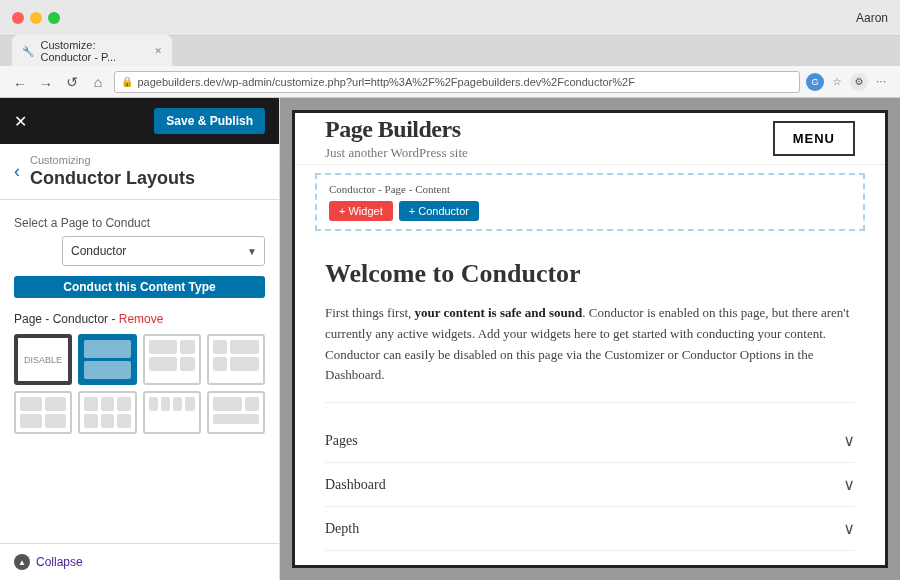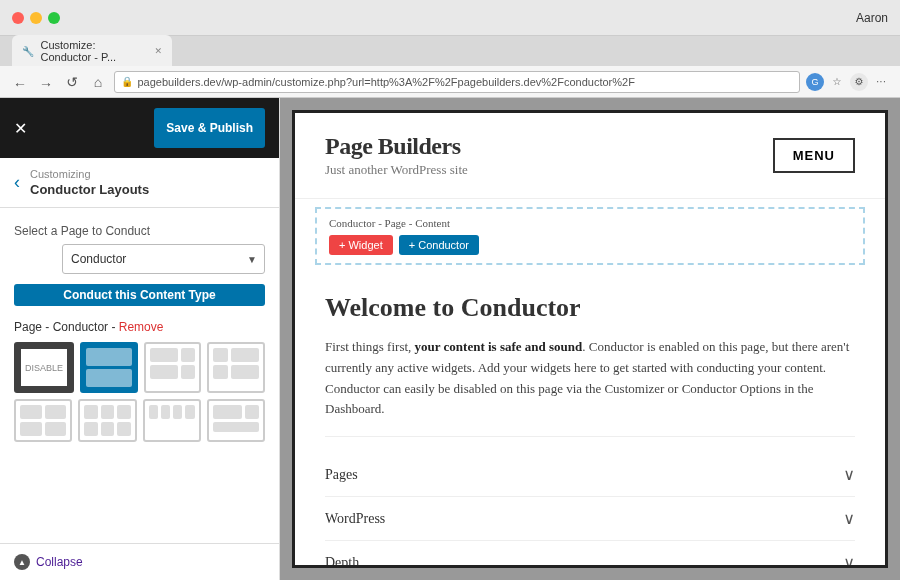--- a/index.html
+++ b/index.html
@@ -25,56 +25,56 @@
     .browser-icon { width: 18px; height: 18px; border-radius: 50%; display: flex; align-items: center; justify-content: center; font-size: 10px; color: #555; }
     .user-label { font-size: 12px; color: #333; margin-left: 8px; }
 
     
     .main-content { display: flex; flex: 1; overflow: hidden; }
 
     
     .customizer-panel { width: 280px; background: #fff; border-right: 1px solid #ddd; display: flex; flex-direction: column; flex-shrink: 0; }
     .panel-header { display: flex; align-items: center; justify-content: space-between; padding: 10px 14px; background: #1a1a1a; }
     .close-btn { color: #fff; background: none; border: none; cursor: pointer; font-size: 16px; }
-    .save-publish-btn { background: #0073aa; color: #fff; border: none; border-radius: 3px; padding: 13px 12px; font-size: 12px; cursor: pointer; font-weight: 600; }
+    .save-publish-btn { background: #0073aa; color: #fff; border: none; border-radius: 3px; padding: 6px 12px; font-size: 12px; cursor: pointer; font-weight: 600; }
     .panel-nav { display: flex; align-items: center; padding: 10px 14px; border-bottom: 1px solid #ddd; }
     .back-btn { color: #0073aa; background: none; border: none; cursor: pointer; font-size: 18px; margin-right: 10px; }
     .panel-breadcrumb { font-size: 11px; color: #888; }
-    .panel-title { font-size: 13px; font-weight: 600; color: #333; margin-top: 2px; }
+    .panel-title { font-size: 18px; font-weight: 600; color: #333; margin-top: 2px; }
     .panel-body { padding: 16px 14px; flex: 1; overflow-y: auto; }
     .field-label { font-size: 12px; color: #555; margin-bottom: 6px; font-weight: 500; }
     .select-wrapper { position: relative; margin-bottom: 10px; padding-left: 48px; }
     .page-select { width: 100%; height: 30px; border: 1px solid #bbb; border-radius: 3px; padding: 0 8px; font-size: 12px; color: #333; background: #fff; appearance: none; cursor: pointer; }
     .select-arrow { position: absolute; right: 8px; top: 50%; transform: translateY(-50%); color: #555; font-size: 10px; pointer-events: none; }
     .conduct-btn { background: #0073aa; color: #fff; border: none; border-radius: 3px; padding: 4px 12px; font-size: 12px; cursor: pointer; font-weight: 600; width: 100%; text-align: center; }
     .remove-link { color: #dc3232; cursor: pointer; text-decoration: none; }
     
     
     .layout-grid { display: grid; grid-template-columns: repeat(4, 1fr); gap: 6px; margin-top: 8px; }
     .layout-item { border: 2px solid #ccc; border-radius: 3px; padding: 4px; cursor: pointer; display: flex; flex-direction: column; gap: 3px; }
     .layout-item.selected { border-color: #0073aa; background: #0073aa; }
-    .layout-item.disable-item { grid-column: 1; font-size: 9px; color: #888; display: flex; align-items: center; justify-content: center; border: 7px solid #404040; }
+    .layout-item.disable-item { grid-column: 1; font-size: 9px; color: #888; display: flex; align-items: center; justify-content: center; border: 4px solid #404040; }
     .layout-bar { height: 18px; background: #ddd; border-radius: 2px; }
     .layout-item.selected .layout-bar { background: rgba(255,255,255,0.5); }
     .layout-row { display: flex; gap: 3px; }
     .layout-half { flex: 1; height: 14px; background: #ddd; border-radius: 2px; }
     .layout-third { flex: 1; height: 14px; background: #ddd; border-radius: 2px; }
 
     .second-row { display: grid; grid-template-columns: repeat(4, 1fr); gap: 6px; margin-top: 6px; }
 
     .panel-footer { padding: 10px 14px; border-top: 1px solid #ddd; display: flex; align-items: center; gap: 6px; }
     .collapse-btn { font-size: 12px; color: #4c1d95; cursor: pointer; display: flex; align-items: center; gap: 4px; }
     .collapse-circle { width: 16px; height: 16px; border-radius: 50%; background: #555; display: flex; align-items: center; justify-content: center; }
     .collapse-icon { color: white; font-size: 8px; }
 
     
     .preview-area { flex: 1; background: #999; display: flex; align-items: center; justify-content: center; padding: 12px; }
     .preview-frame { background: #fff; width: 100%; height: 100%; border: 3px solid #222; overflow: hidden; }
     .wp-site { font-family: Georgia, serif; padding: 0; }
-    .wp-header { display: flex; align-items: center; justify-content: space-between; padding: 20px 30px; border-bottom: 1px solid #eee; }
+    .wp-header { display: flex; align-items: center; justify-content: space-between; padding: 3px 30px; border-bottom: 1px solid #eee; }
     .site-title { font-size: 24px; font-weight: 700; color: #333; letter-spacing: -0.5px; }
     .site-tagline { font-size: 13px; color: #777; margin-top: 2px; }
     .menu-btn { border: 2px solid #333; padding: 8px 18px; font-size: 13px; font-weight: 600; letter-spacing: 1px; cursor: pointer; background: none; }
     .widget-btn { background: #ef4444; color: #fff; border: none; padding: 4px 10px; font-size: 11px; cursor: pointer; border-radius: 3px; }
     .conductor-btn { background: #0073aa; color: #fff; border: none; padding: 4px 10px; font-size: 11px; cursor: pointer; border-radius: 3px; }
 
     .wp-content { padding: 20px 30px; }
     .content-title { font-size: 26px; font-weight: 700; color: #333; margin-bottom: 14px; }
     .content-body { font-size: 13px; color: #444; line-height: 1.6; }
     .content-body strong { color: #222; }
@@ -270,21 +270,21 @@
               <span>First things first, </span><strong>your content is safe and sound</strong><span>. Conductor is enabled on this page, but there aren't currently any active widgets. Add your widgets here to get started with conducting your content. Conductor can easily be disabled on this page via the Customizer or Conductor Options in the Dashboard.</span>
             </div>
 
             <hr class="divider">
 
             <div class="accordion-item">
               <span class="accordion-label">Pages</span>
               <span class="chevron">∨</span>
             </div>
             <div class="accordion-item">
-              <span class="accordion-label">WordPress</span>
+              <span class="accordion-label">Dashboard</span>
               <span class="chevron">∨</span>
             </div>
             <div class="accordion-item">
               <span class="accordion-label">Depth</span>
               <span class="chevron">∨</span>
             </div>
           </div>
         </div>
       </div>
     </div>

